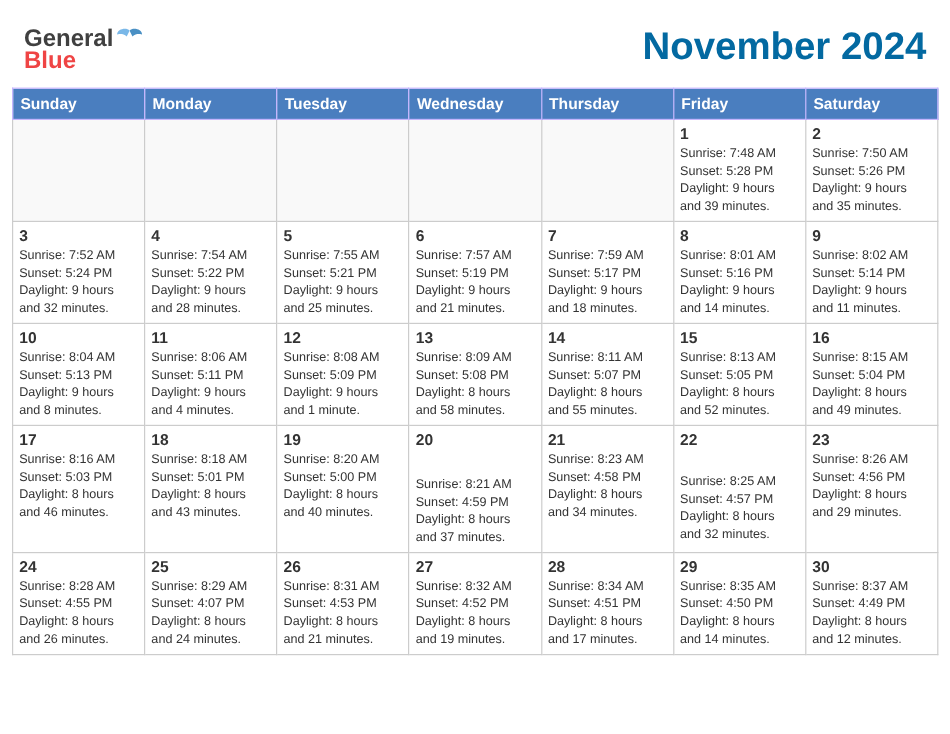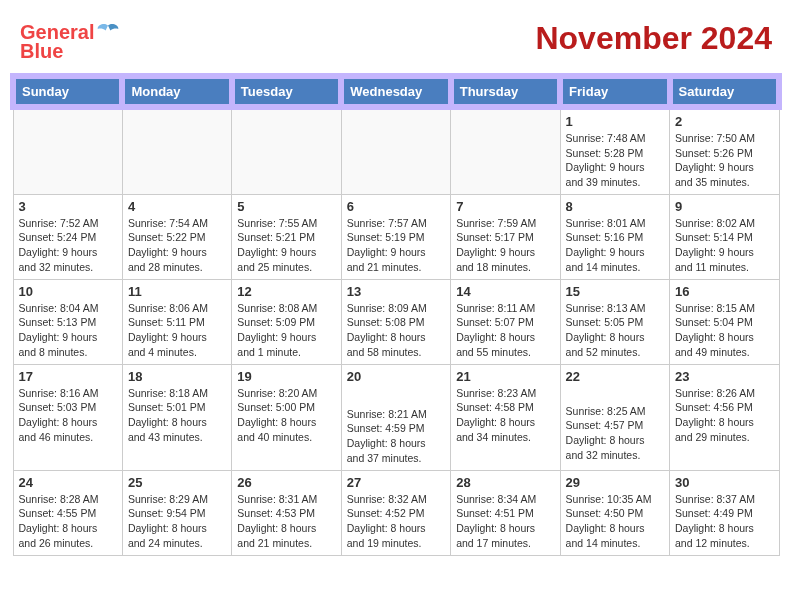--- a/index.html
+++ b/index.html
@@ -24,38 +24,38 @@
       width: 24px;
       height: 24px;
       margin-left: 2px;
     }
     .title-block {
       text-align: right;
     }
     .month-title {
       font-size: 32px;
       font-weight: bold;
-      color: #b91c1c;
+      color: #0369a1;
     }
     .location-title {
       font-size: 16px;
       color: #555;
     }
     table {
       width: 100%;
       border-collapse: collapse;
       margin-top: 5px;
     }
     th {
       background-color: #4a7ebf;
       color: #fff;
       text-align: left;
       padding: 5px 6px;
       font-size: 13px;
-      border: 6px solid #c4b5fd;
+      border: 1px solid #c4b5fd;
     }
     td {
       vertical-align: top;
       border: 1px solid #ccc;
       padding: 4px 5px;
       width: calc(100% / 7);
       min-height: 80px;
       font-size: 11px;
       color: #333;
       background: #fff;
@@ -77,21 +77,21 @@
       height: 85px;
     }
   </style>
 </head>
 <body>
 
 <div class="header">
   <div class="logo">
     <div>
       <div style="display:flex;align-items:center;">
-        <span style="font-size:20px;font-weight:bold;color:#ef4444;">General</span>
+        <span style="font-size:20px;font-weight:bold;color:#404040;">General</span>
         <svg class="logo-icon" viewBox="0 0 30 24">
           <path d="M15 4 C18 0, 28 2, 28 8 C28 8, 22 6, 18 10 L15 4Z" fill="#4a90c4"></path>
           <path d="M15 4 C12 0, 2 2, 2 8 C2 8, 8 6, 12 10 L15 4Z" fill="#7ab8e8"></path>
         </svg>
       </div>
       <div style="font-size:20px;font-weight:bold;color:#ef4444;margin-top:-4px;">Blue</div>
     </div>
   </div>
   <div class="title-block">
     <div class="month-title">November 2024</div>
@@ -289,21 +289,21 @@
         <td>
           <div class="day-number">24</div>
           <div class="day-info" style="white-space: pre-line;">Sunrise: 8:28 AM
 Sunset: 4:55 PM
 Daylight: 8 hours
 and 26 minutes.</div>
         </td>
         <td>
           <div class="day-number">25</div>
           <div class="day-info" style="white-space: pre-line;">Sunrise: 8:29 AM
-Sunset: 9:54 PM
+Sunset: 4:07 PM
 Daylight: 8 hours
 and 24 minutes.</div>
         </td>
         <td>
           <div class="day-number">26</div>
           <div class="day-info" style="white-space: pre-line;">Sunrise: 8:31 AM
 Sunset: 4:53 PM
 Daylight: 8 hours
 and 21 minutes.</div>
         </td>
@@ -316,21 +316,21 @@
         </td>
         <td>
           <div class="day-number">28</div>
           <div class="day-info" style="white-space: pre-line;">Sunrise: 8:34 AM
 Sunset: 4:51 PM
 Daylight: 8 hours
 and 17 minutes.</div>
         </td>
         <td>
           <div class="day-number">29</div>
-          <div class="day-info" style="white-space: pre-line;">Sunrise: 10:35 AM
+          <div class="day-info" style="white-space: pre-line;">Sunrise: 8:35 AM
 Sunset: 4:50 PM
 Daylight: 8 hours
 and 14 minutes.</div>
         </td>
         <td>
           <div class="day-number">30</div>
           <div class="day-info" style="white-space: pre-line;">Sunrise: 8:37 AM
 Sunset: 4:49 PM
 Daylight: 8 hours
 and 12 minutes.</div>

